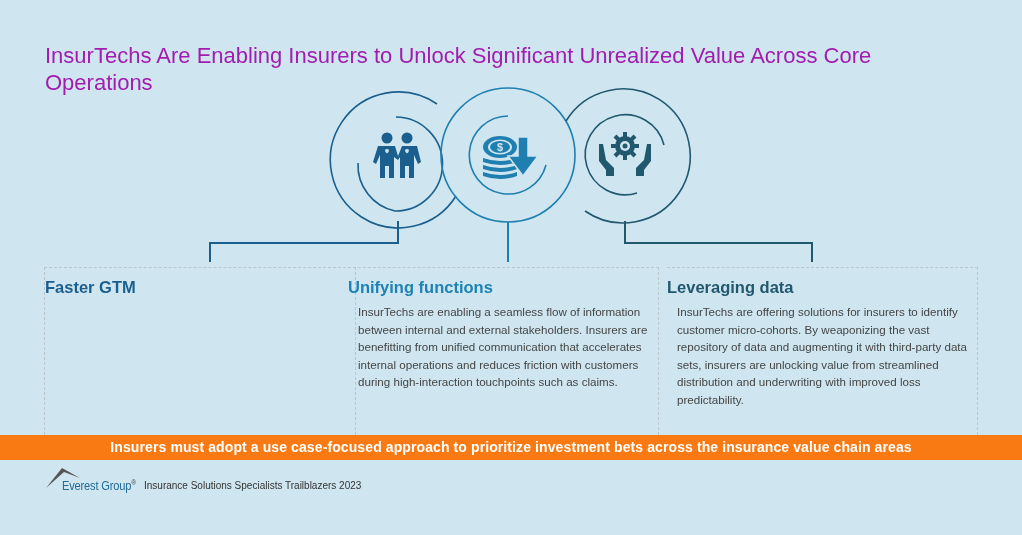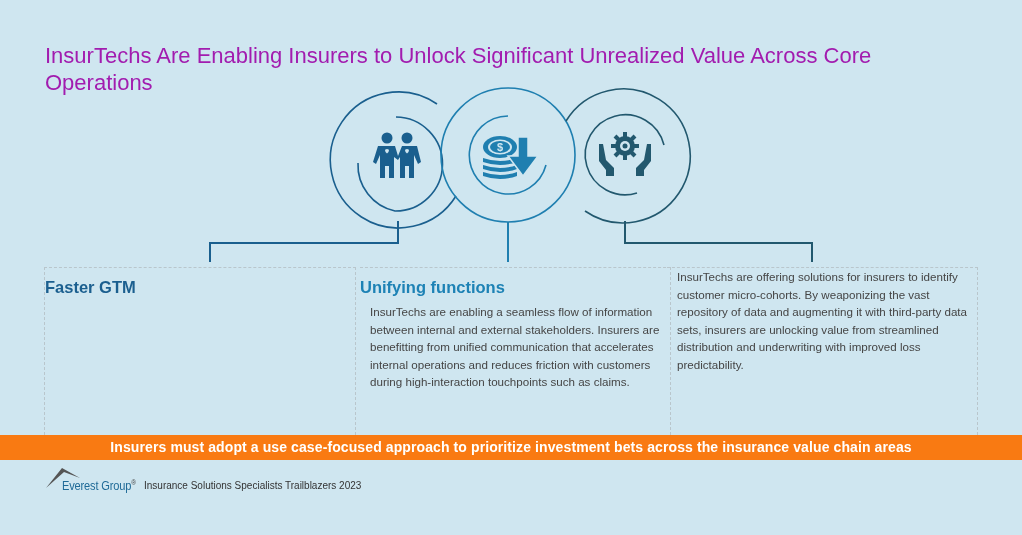--- a/index.html
+++ b/index.html
@@ -95,26 +95,27 @@
     <circle cx="625" cy="146" r="2.5"></circle>
     <path d="M 599 144 L 603 144 L 606 160 L 614 168 L 614 176 L 606 176 L 606 170 L 599 161 Z"></path>
     <path d="M 651 144 L 647 144 L 644 160 L 636 168 L 636 176 L 644 176 L 644 170 L 651 161 Z"></path>
   </g>
 </svg>
 
 <div class="panel first divider-right" style="left:44px; width:312px;">
   <h2 style="color:#1b5f8f;">Faster GTM</h2>
 </div>
 
-<div class="panel divider-right" style="left:360px; width:311px;">
+<div class="panel divider-right" style="left:348px; width:311px;">
   <h2 style="color:#1d82b5;">Unifying functions</h2>
   <p style="width:290px;">InsurTechs are enabling a seamless flow of information between internal and external stakeholders. Insurers are benefitting from unified communication that accelerates internal operations and reduces friction with customers during high-interaction touchpoints such as claims.</p>
 </div>
 
 <div class="panel divider-right" style="left:667px; width:311px;">
+  <h2 style="color:#22586e;">Leveraging data</h2>
   <p style="width:290px;">InsurTechs are offering solutions for insurers to identify customer micro-cohorts. By weaponizing the vast repository of data and augmenting it with third-party data sets, insurers are unlocking value from streamlined distribution and underwriting with improved loss predictability.</p>
 </div>
 
 <div class="banner">Insurers must adopt a use case-focused approach to prioritize investment bets across the insurance value chain areas</div>
 
 <div class="footer">
   <svg width="40" height="26" style="position:absolute;left:0;top:0;">
     <path d="M 2 24 L 18 4 L 36 14 L 20 8 Z" fill="#555"></path>
   </svg>
   <span class="brand"><span>Everest Group</span><span class="reg">®</span></span>

